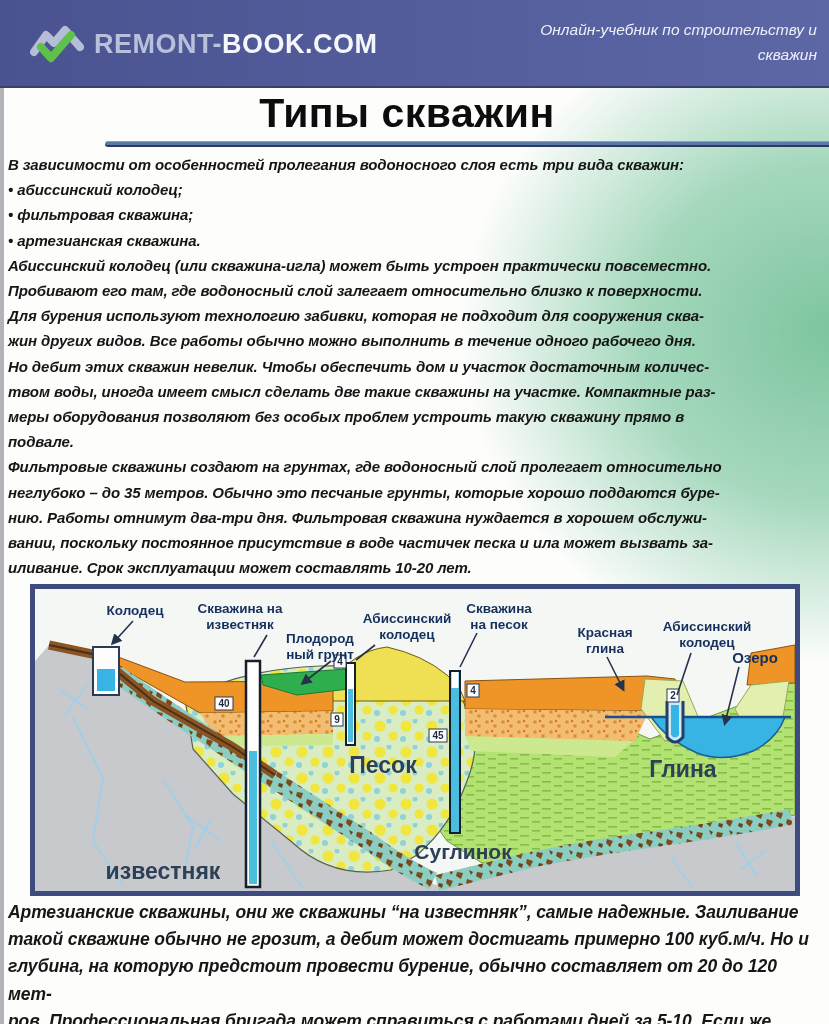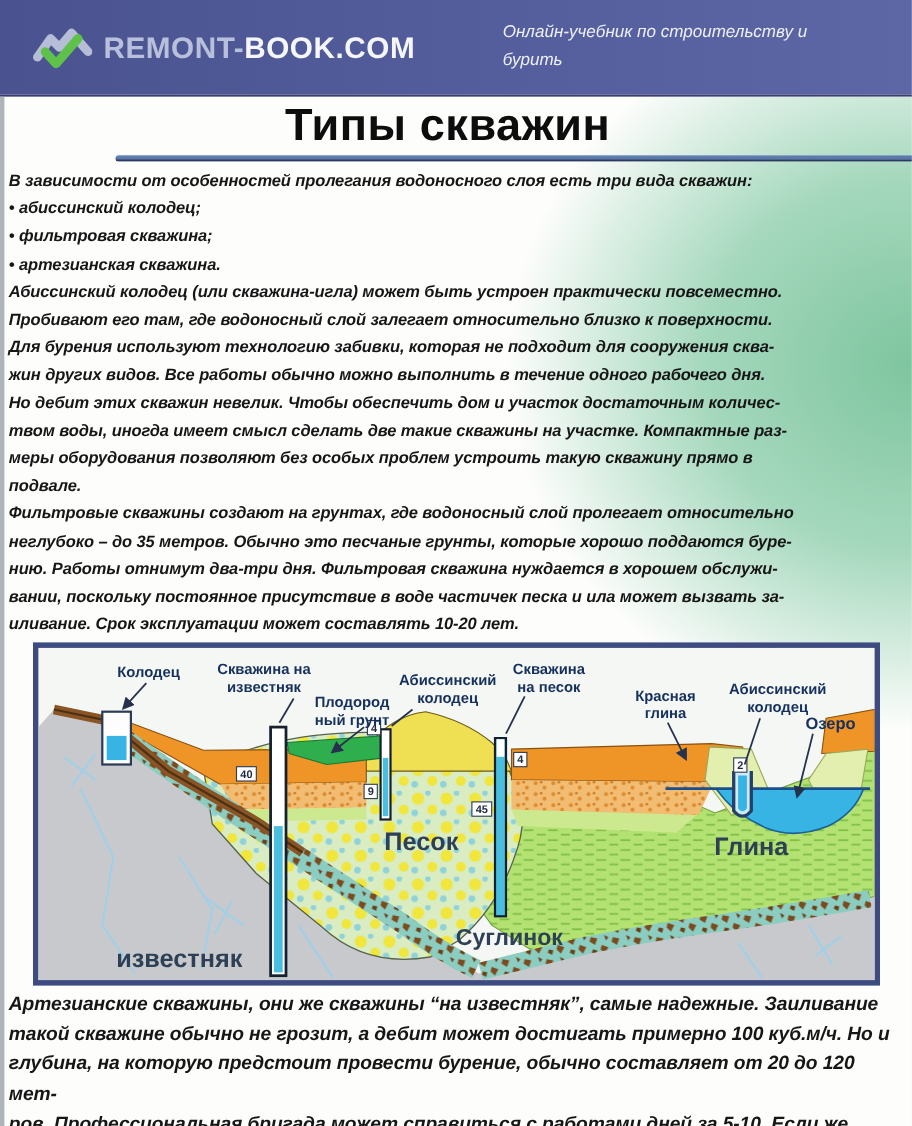--- a/index.html
+++ b/index.html
@@ -7,21 +7,21 @@
   .page { position:relative; width:829px; height:1024px; background:#fdfdfc; overflow:hidden; margin:0 auto; }
 
   
   .header { position:absolute; left:0; top:0; width:829px; height:88px;
             background:linear-gradient(90deg,#4a5390 0%,#545e9c 55%,#5d67a6 100%);
             border-bottom:2px solid #394070; }
   .logo { position:absolute; left:30px; top:22px; display:flex; align-items:center; gap:10px; }
   .logo-text { font-size:27px; font-weight:bold; letter-spacing:.5px; white-space:nowrap; }
   .logo-primary { color:#b9c0dc; }
   .logo-secondary { color:#f4f6fc; }
-  .tagline { position:absolute; right:12px; top:18px; width:360px; text-align:left;
+  .tagline { position:absolute; right:12px; top:18px; width:360px; text-align:right;
              font-style:italic; font-size:15.5px; color:#edf0f8; line-height:1.6; }
 
   
   .body-bg { position:absolute; left:0; top:88px; width:829px; height:936px;
              background:
                radial-gradient(ellipse 60% 48% at 100% 26%, #7ec59f 0%, #a5d8bd 38%, rgba(255,255,255,0) 74%),
                #fdfdfc; }
   .left-strip { position:absolute; left:0; top:88px; width:4px; height:936px; background:#b0b3b8; }
 
   
@@ -55,21 +55,21 @@
   <div class="header">
     <div class="logo">
       <svg width="54" height="44" viewBox="0 0 54 44">
         <polyline points="4,30 16,13 24,21 35,8 50,25" fill="none" stroke="#b6bdd6" stroke-width="8" stroke-linejoin="round" stroke-linecap="round"></polyline>
         <polyline points="11,25 21,36 41,13" fill="none" stroke="#5ec24a" stroke-width="8" stroke-linejoin="round" stroke-linecap="round"></polyline>
       </svg>
       <span class="logo-text"><span class="logo-primary">REMONT-</span><span class="logo-secondary">BOOK.COM</span></span>
     </div>
     <div class="tagline">
       <div>Онлайн-учебник по строительству и</div>
-      <div>бурить</div>
+      <div>скважин</div>
     </div>
   </div>
 
   <div class="body-bg"></div>
   <div class="left-strip"></div>
 
   <h1 class="title">Типы скважин</h1>
   <div class="title-bar"></div>
 
   <div class="article-text">

